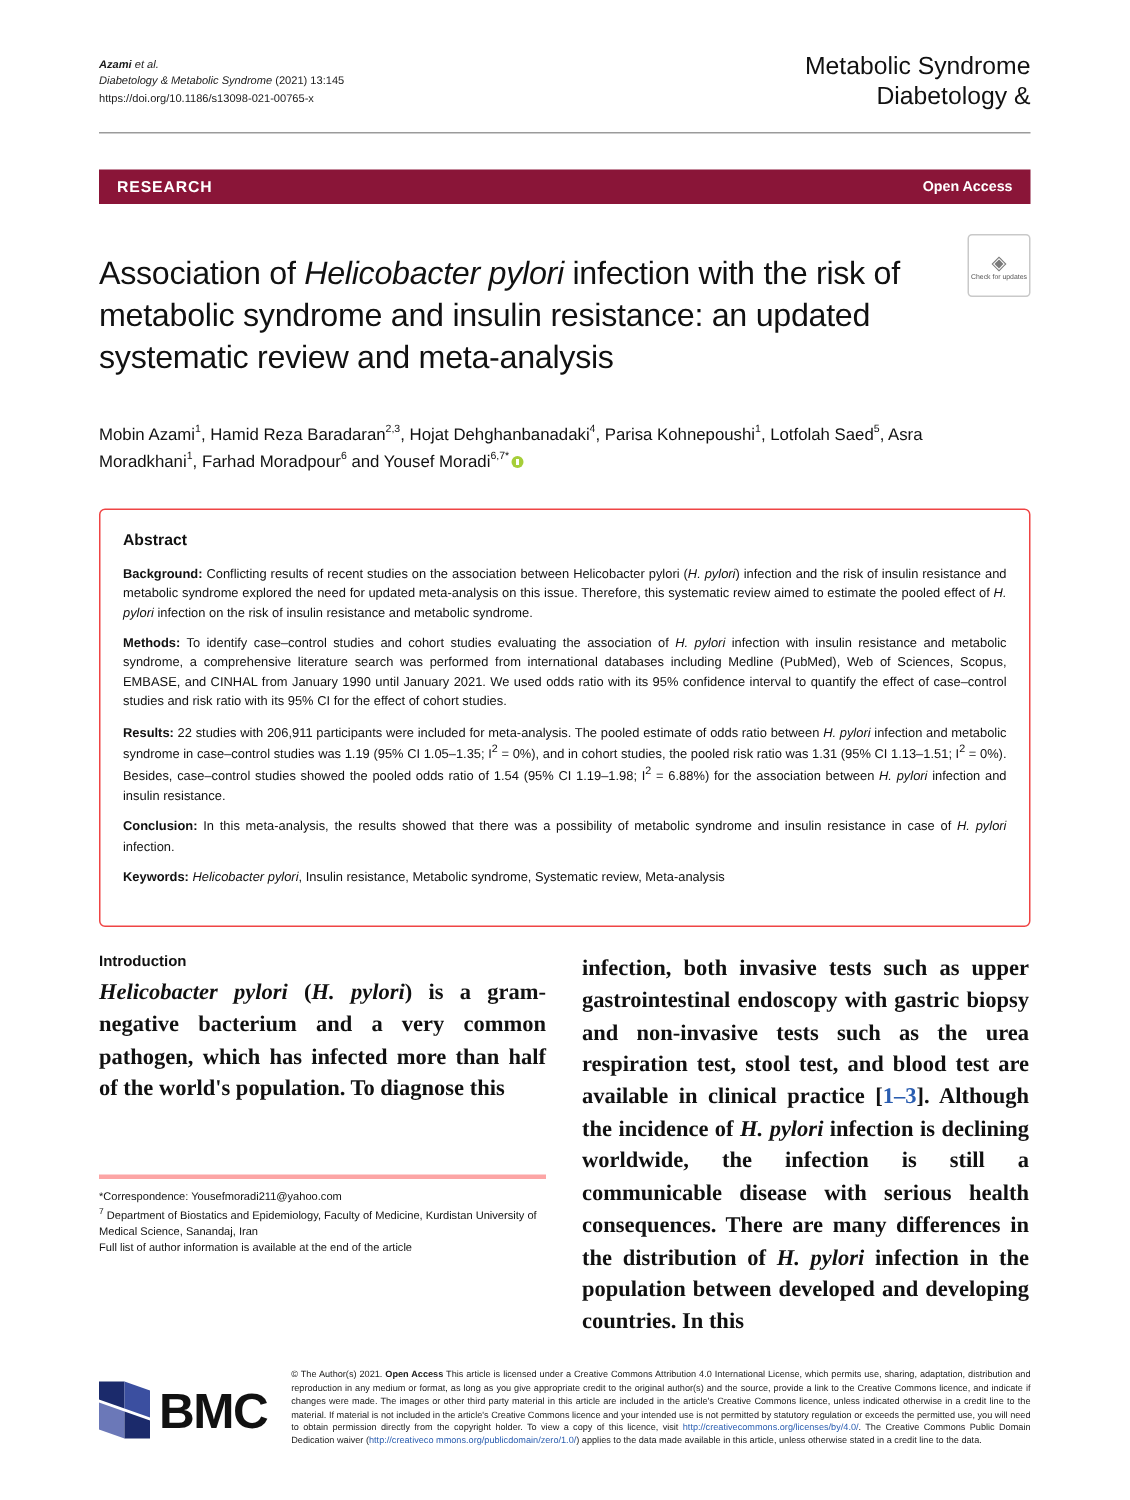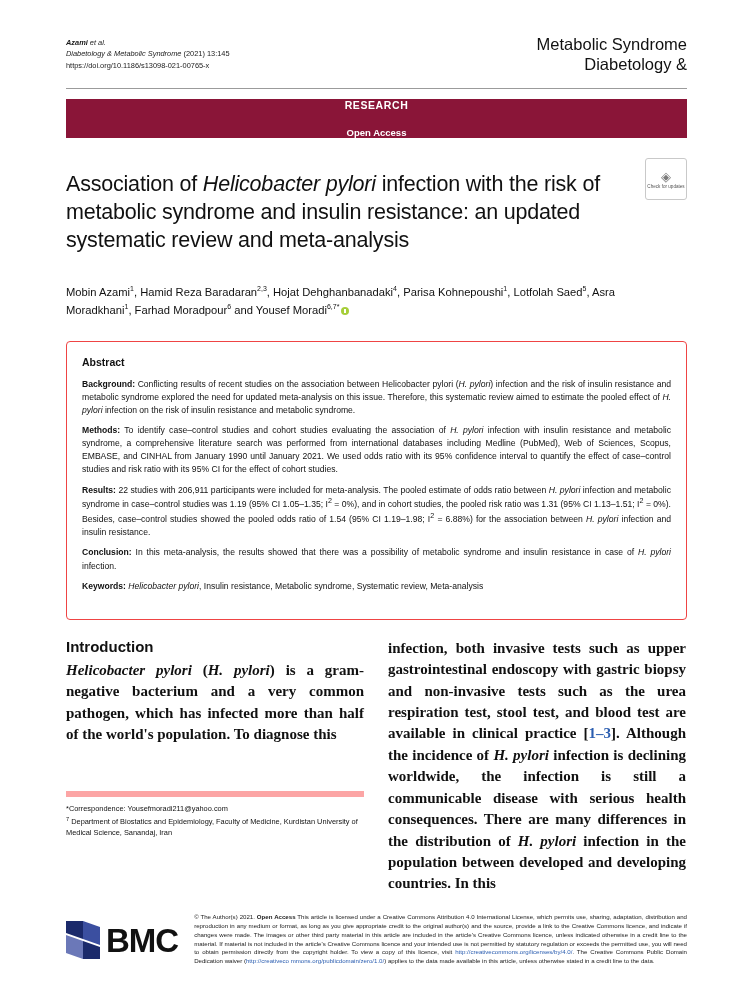--- a/index.html
+++ b/index.html
@@ -32,31 +32,30 @@
   .cite-block .l3{font-style:normal;}
   .journal-title{
     text-align:right;font-size:16.5px;line-height:1.22;
     font-weight:400;color:#111;
   }
 
   .rule{border-top:1px solid #9b9b9b;margin-top:4px;}
 
   
   .research-bar{
-    margin-top:10px;
+    margin-top:24px;
     background:#8a1538;
     color:#fff;
-    height:39px;
+    height:23px;
     display:flex;align-items:center;justify-content:space-between;
     padding:0 12px;
     box-sizing:border-box;
     font-size:10.5px;
     font-weight:700;
     letter-spacing:.6px;
-    flex-direction:column;
   }
   .research-bar .oa{letter-spacing:0;font-size:9.5px;}
 
   
   .title-row{display:flex;margin-top:18px;}
   .title{
     flex:1;
     font-size:21.5px;
     line-height:1.30;
     font-weight:400;
@@ -115,39 +114,39 @@
   .abstract i{font-style:italic;}
 
   
   .body-cols{
     margin-top:18px;
     display:flex;
     gap:24px;
   }
   .col{width:298px;}
   .col h3{
-    font-size:15px;font-weight:700;margin:0 0 5px 0;
+    font-size:10px;font-weight:700;margin:0 0 5px 0;
   }
   .col p{
     margin:0;
     font-family:"Liberation Serif", serif;
     font-size:15px;
     line-height:1.43;
     text-align:justify;
     hyphens:auto;
     font-weight:bold;
   }
   .col p i{font-style:italic;}
   .link{color:#2a5db0;}
 
   
   .corr{
     margin-top:46px;
     width:298px;
-    border-top:6px solid #fca5a5;
+    border-top:3px solid #fca5a5;
     padding-top:6px;
     font-size:7.4px;
     line-height:1.5;
     color:#111;
   }
   .corr sup{font-size:5.6px;vertical-align:super;}
 
   
   .footer{
     position:absolute;
@@ -218,20 +217,21 @@
     <p><b>Keywords:</b><span>  <i>Helicobacter pylori</i>, Insulin resistance, Metabolic syndrome, Systematic review, Meta-analysis</span></p>
   </div>
 
   <div class="body-cols">
     <div class="col">
       <h3>Introduction</h3>
       <p><i>Helicobacter pylori</i> (<i>H. pylori</i>) is a gram-negative bacterium and a very common pathogen, which has infected more than half of the world's population. To diagnose this</p>
       <div class="corr">
         <div><span>*Correspondence:</span><span> Yousefmoradi211@yahoo.com</span></div>
         <div><sup>7</sup> Department of Biostatics and Epidemiology, Faculty of Medicine, Kurdistan University of Medical Science, Sanandaj, Iran</div>
+        <div>Full list of author information is available at the end of the article</div>
       </div>
     </div>
     <div class="col">
       <p>infection, both invasive tests such as upper gastrointestinal endoscopy with gastric biopsy and non-invasive tests such as the urea respiration test, stool test, and blood test are available in clinical practice [<span class="link">1–3</span>]. Although the incidence of <i>H. pylori</i> infection is declining worldwide, the infection is still a communicable disease with serious health consequences. There are many differences in the distribution of <i>H. pylori</i> infection in the population between developed and developing countries. In this</p>
     </div>
   </div>
 
   <div class="footer">
     <div class="bmc-logo">
       <div class="bmc-mark">

